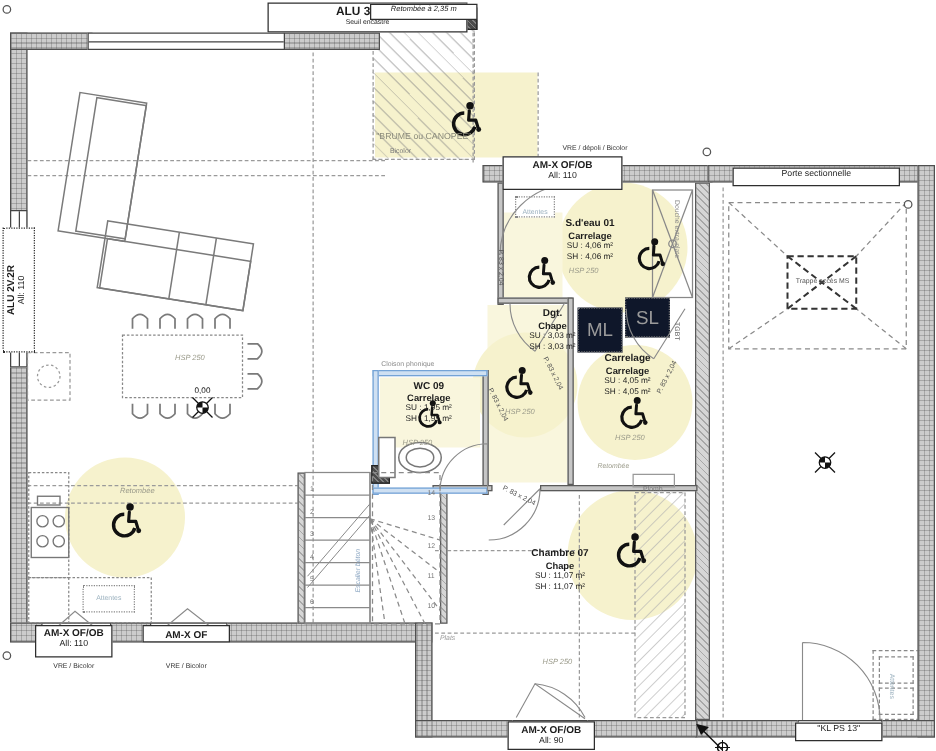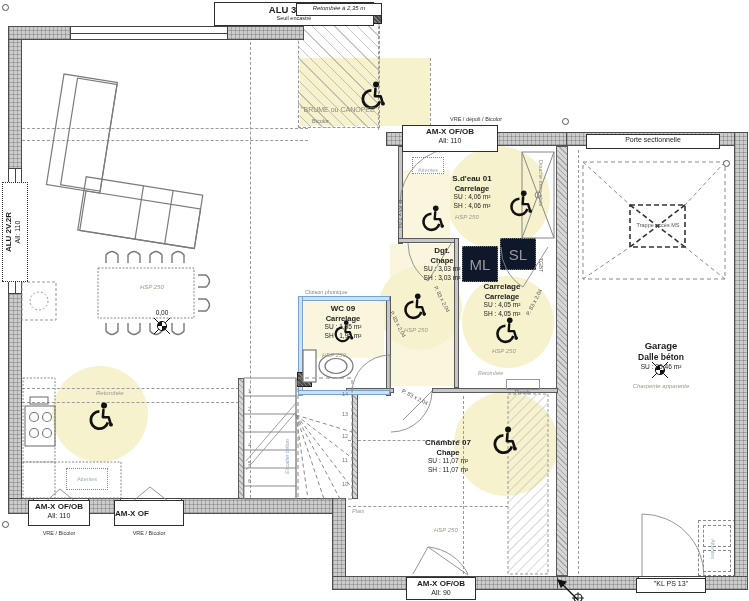--- a/index.html
+++ b/index.html
@@ -129,21 +129,21 @@
   </div>
   <div class="lbox rot" style="left:-35px;top:219px;width:100px;height:26px;transform:rotate(-90deg);border-style:dotted">
     <div class="lb1">ALU 2V.2R</div>
     <div class="lb2">All: 110</div>
   </div>
   <div class="lbox" style="left:28px;top:500px;width:62px;height:26px">
     <div class="lb1">AM-X OF/OB</div>
     <div class="lb2">All: 110</div>
   </div>
   <div class="subt" style="left:28px;top:530px;width:62px">VRE / Bicolor</div>
-  <div class="lbox" style="left:114px;top:500px;width:70px;height:26px;display:flex;align-items:center;">
+  <div class="lbox" style="left:114px;top:500px;width:70px;height:14px;display:flex;align-items:center;justify-content:center">
     <div class="lb1">AM-X OF</div>
   </div>
   <div class="subt" style="left:114px;top:530px;width:70px">VRE / Bicolor</div>
   <div class="lbox" style="left:406px;top:577px;width:70px;height:23px">
     <div class="lb1">AM-X OF/OB</div>
     <div class="lb2">All: 90</div>
   </div>
   <div class="lbox" style="left:636px;top:578px;width:70px;height:15px">
     <div style="font-size:7px">"KL PS 13"</div>
   </div>
@@ -176,26 +176,20 @@
     <div class="a">SH : 4,05 m²</div>
   </div>
   <div class="hsp" style="left:492px;top:348px">HSP 250</div>
   <div class="rl" style="left:404px;top:438px;width:88px">
     <div class="n2">Chambre 07</div>
     <div class="f2">Chape</div>
     <div class="a">SU : 11,07 m²</div>
     <div class="a">SH : 11,07 m²</div>
   </div>
   <div class="hsp" style="left:434px;top:527px">HSP 250</div>
-  <div class="rl" style="left:616px;top:340px;width:90px">
-    <div class="n">Garage</div>
-    <div class="f">Dalle béton</div>
-    <div class="a">SU : 20,46 m²</div>
-    <div class="note" style="margin-top:12px">Charpente apparente</div>
-  </div>
   <div class="hsp" style="left:140px;top:284px">HSP 250</div>
 
   <div class="tiny it" style="left:301px;top:20px;color:#6b7b8b;font-size:6px">Fx Plafond PVC blanc</div>
   <div class="tiny" style="left:301px;top:106px;font-size:7px;color:#8a8a7a">"BRUME ou CANOPEE"</div>
   <div class="tiny" style="left:312px;top:118px">Bicolor</div>
   <div class="tiny" style="left:305px;top:289px;color:#888">Cloison phonique</div>
   <div class="mlsl" style="left:462px;top:246px;width:36px;height:36px">
     <span>ML</span>
   </div>
   <div class="mlsl" style="left:500px;top:238px;width:36px;height:32px">

